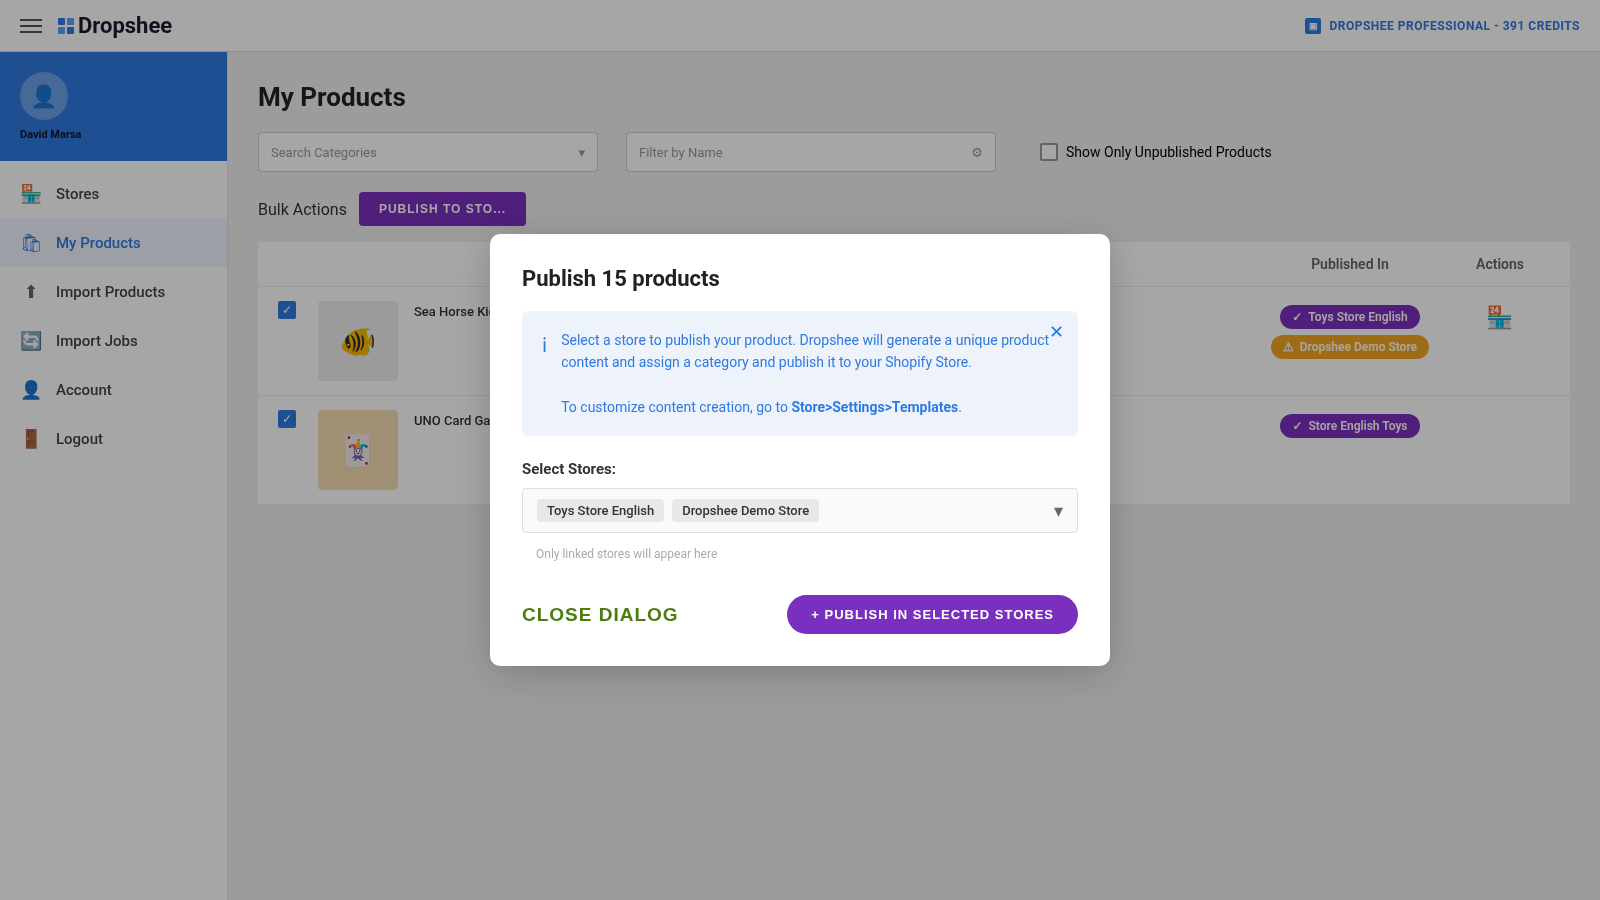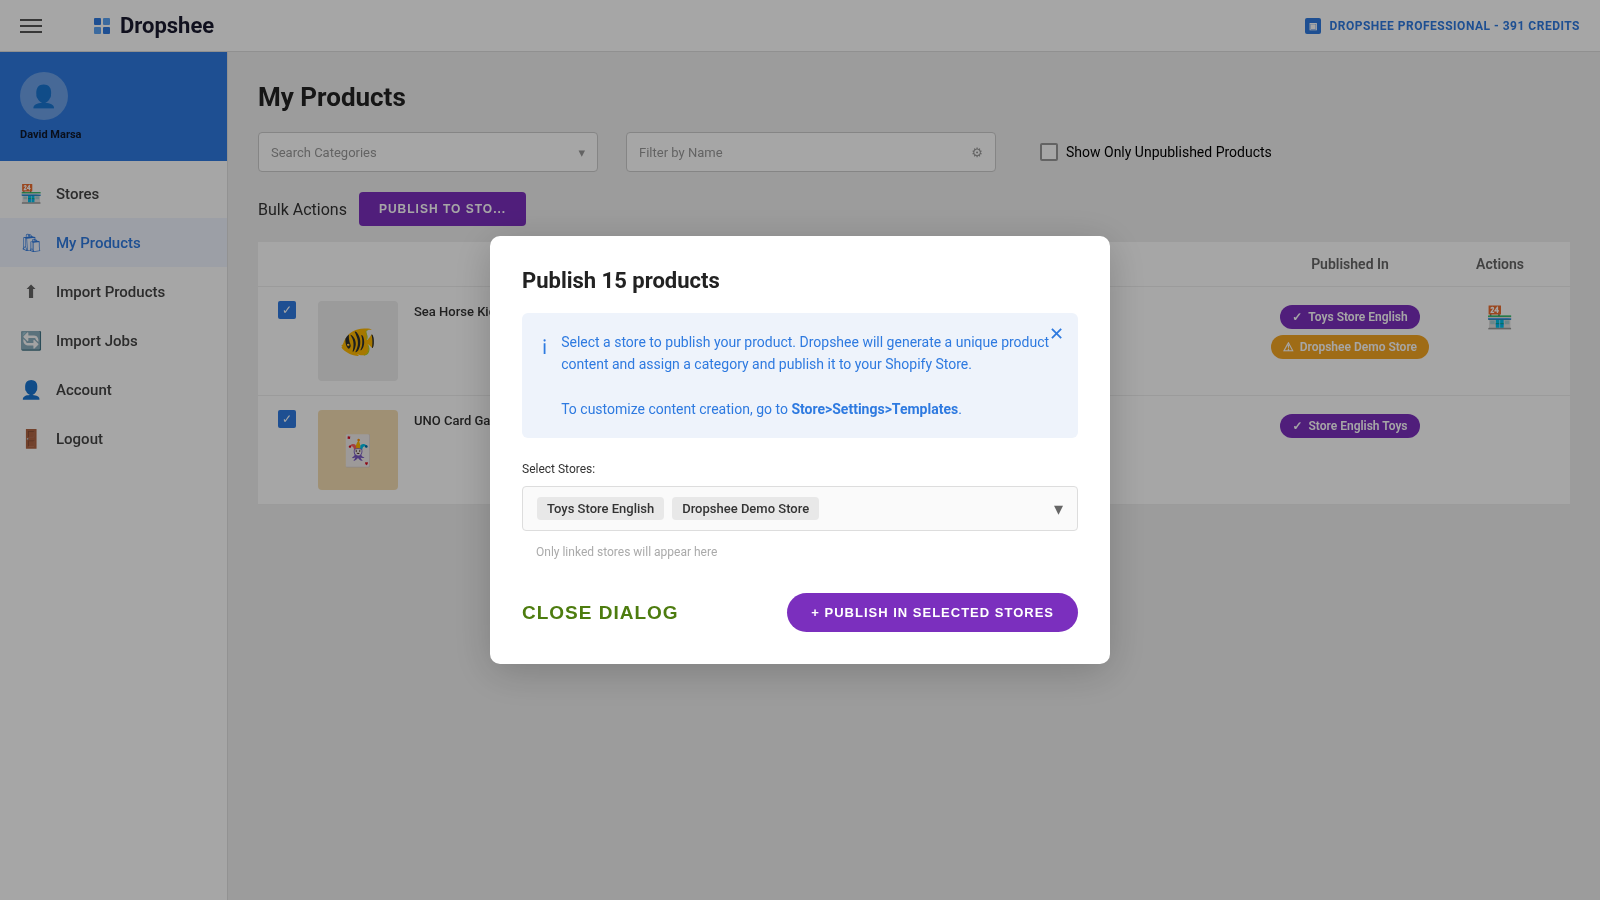--- a/index.html
+++ b/index.html
@@ -14,21 +14,21 @@
       justify-content: space-between;
       padding: 0 20px;
       border-bottom: 1px solid #ddd;
       position: fixed;
       top: 0; left: 0; right: 0;
       z-index: 100;
     }
     .topbar-left { display: flex; align-items: center; gap: 16px; }
     .hamburger { display: flex; flex-direction: column; gap: 4px; cursor: pointer; }
     .hamburger span { width: 22px; height: 2px; background: #555; display: block; }
-    .logo { display: flex; align-items: center; gap: 6px; font-size: 22px; font-weight: 700; color: #1a1a2e; margin-left: 36px; }
+    .logo { display: flex; align-items: center; font-size: 22px; font-weight: 700; color: #1a1a2e; }
     .logo-icon { display: flex; gap: 2px; flex-wrap: wrap; width: 20px; }
     .logo-dot { width: 7px; height: 7px; background: #2e7ae0; border-radius: 1px; }
     .logo-dot:nth-child(1) { background: #2e7ae0; }
     .logo-dot:nth-child(2) { background: #5ba3f5; }
     .logo-dot:nth-child(3) { background: #5ba3f5; }
     .logo-dot:nth-child(4) { background: #2e7ae0; }
     .topbar-right { display: flex; align-items: center; gap: 8px; font-size: 12px; font-weight: 700; color: #2e7ae0; letter-spacing: 0.5px; }
     .credit-icon { width: 16px; height: 16px; background: #2e7ae0; display: flex; align-items: center; justify-content: center; color: white; font-size: 9px; border-radius: 2px; }
 
     
@@ -179,21 +179,21 @@
       display: flex; align-items: flex-start; gap: 14px;
       position: relative;
     }
     .info-icon { font-size: 20px; color: #2e7ae0; margin-top: 2px; flex-shrink: 0; }
     .info-text { font-size: 14px; color: #2e7ae0; line-height: 1.6; }
     .info-text a { color: #2e7ae0; font-weight: 700; text-decoration: none; }
     .info-close {
       position: absolute; top: 12px; right: 14px;
       font-size: 18px; color: #2e7ae0; cursor: pointer; line-height: 1;
     }
-    .select-label { font-size: 12px; font-weight: 400; color: #333; margin-bottom: 10px; }
+    .select-label { font-size: 15px; font-weight: 700; color: #333; margin-bottom: 10px; }
     .store-select-box {
       border: 1px solid #ddd; border-radius: 4px; background: #fafafa;
       padding: 10px 14px;
       display: flex; align-items: center; justify-content: space-between;
       margin-bottom: 8px;
     }
     .store-tags { display: flex; gap: 8px; flex-wrap: wrap; }
     .store-tag {
       background: #e8e8e8; border-radius: 4px;
       padding: 4px 10px; font-size: 13px; color: #333; font-weight: 500;

